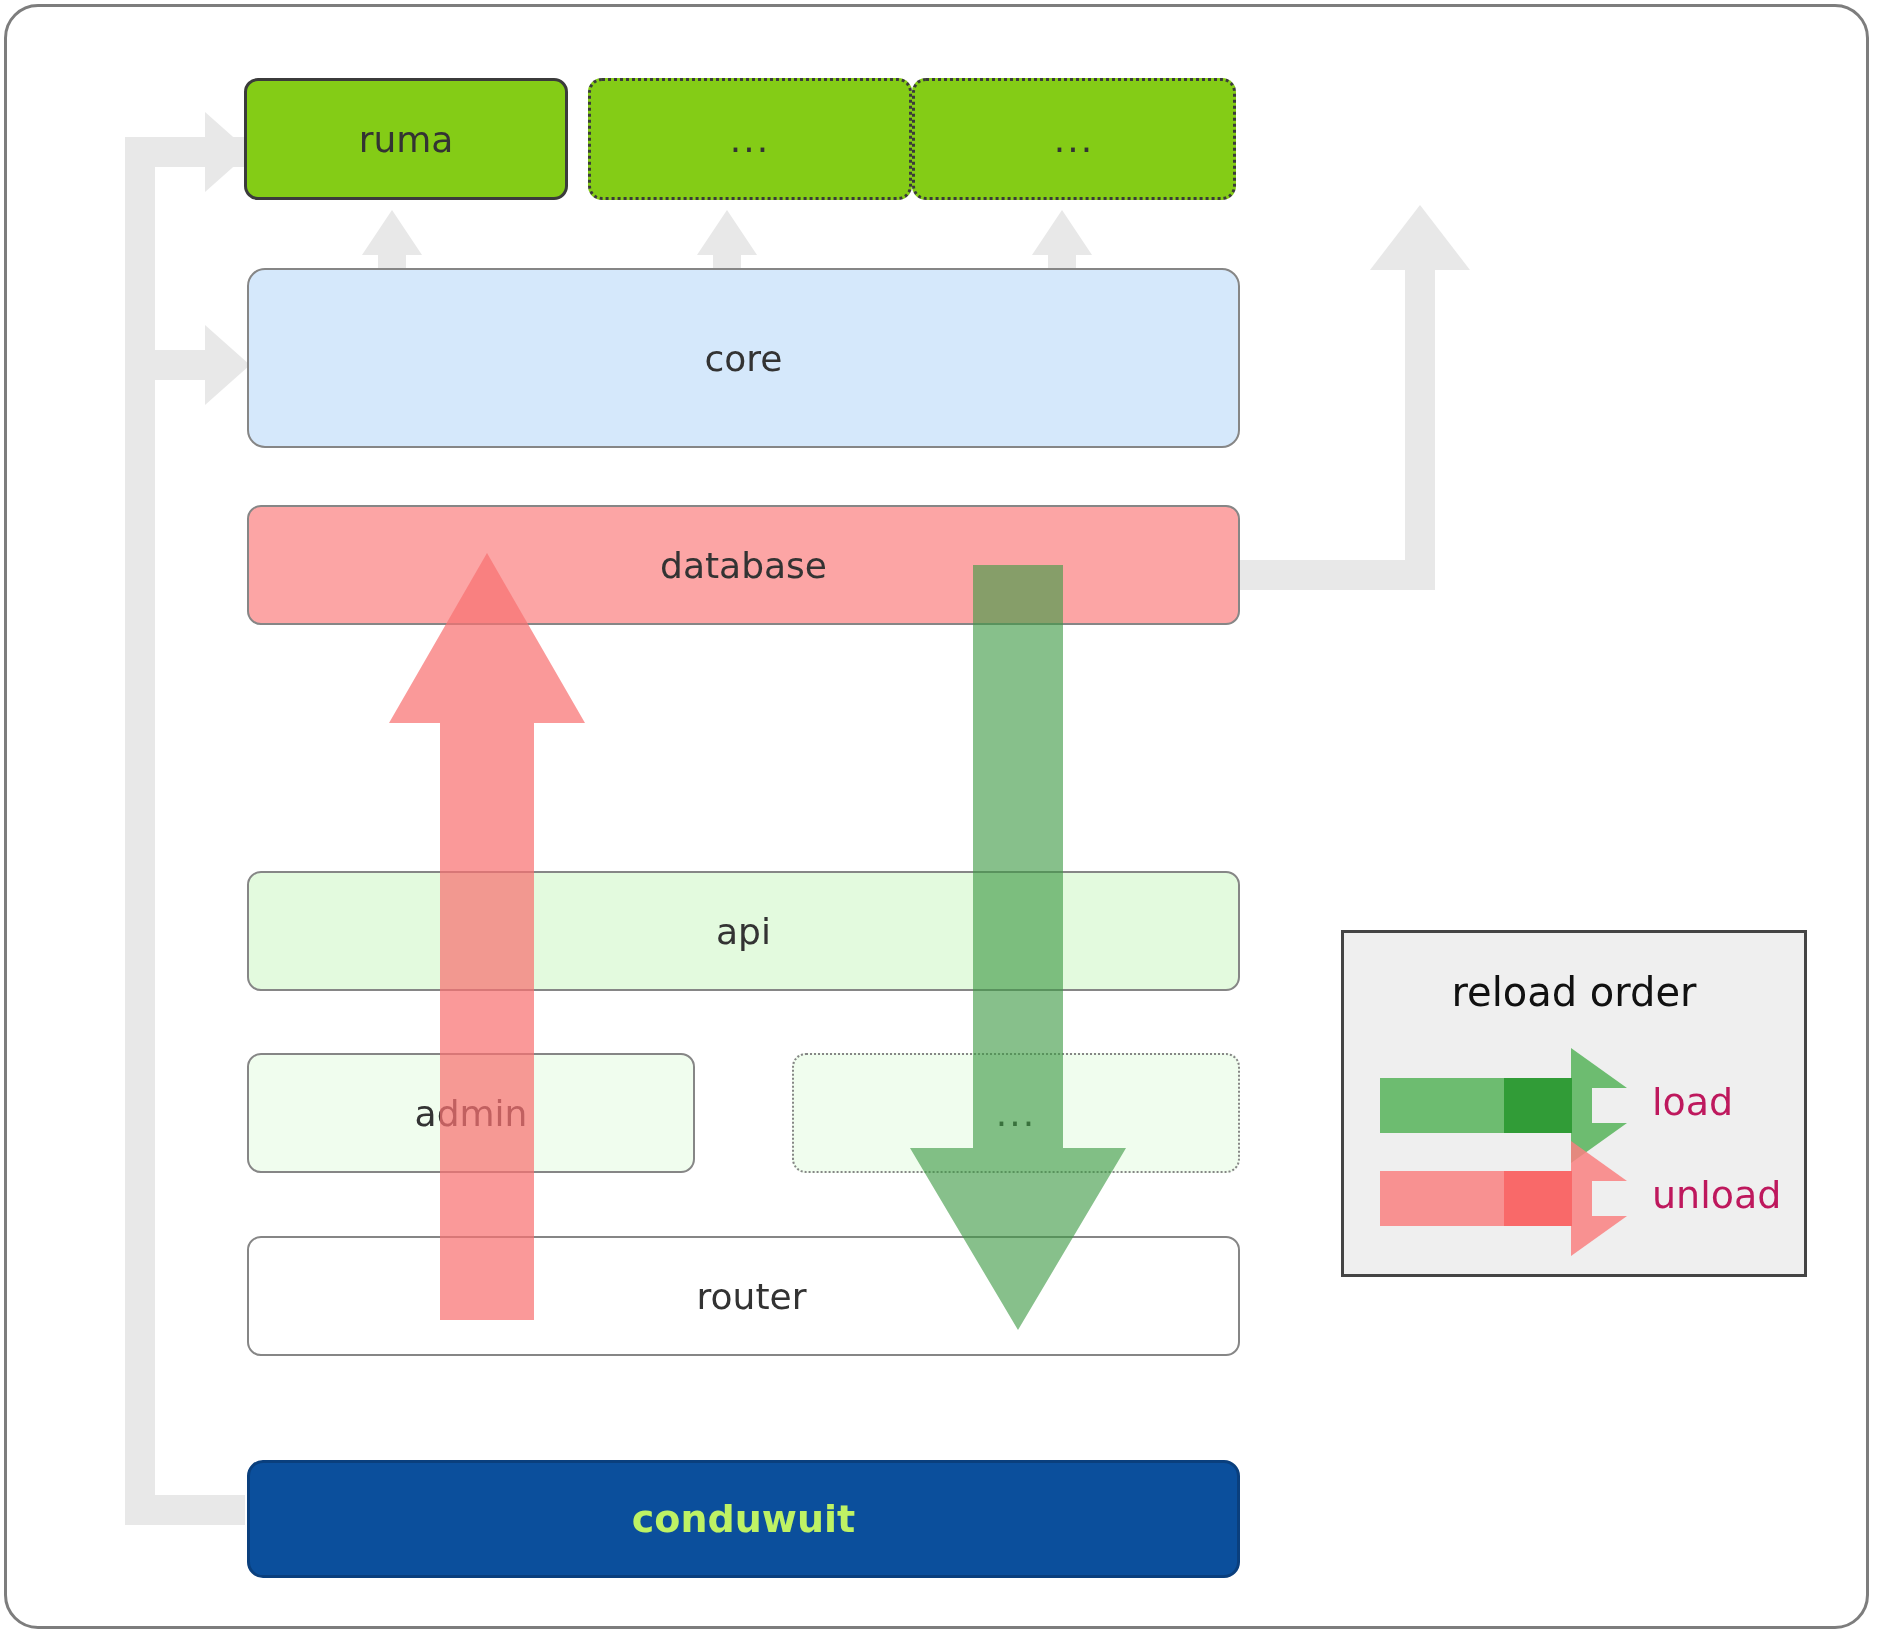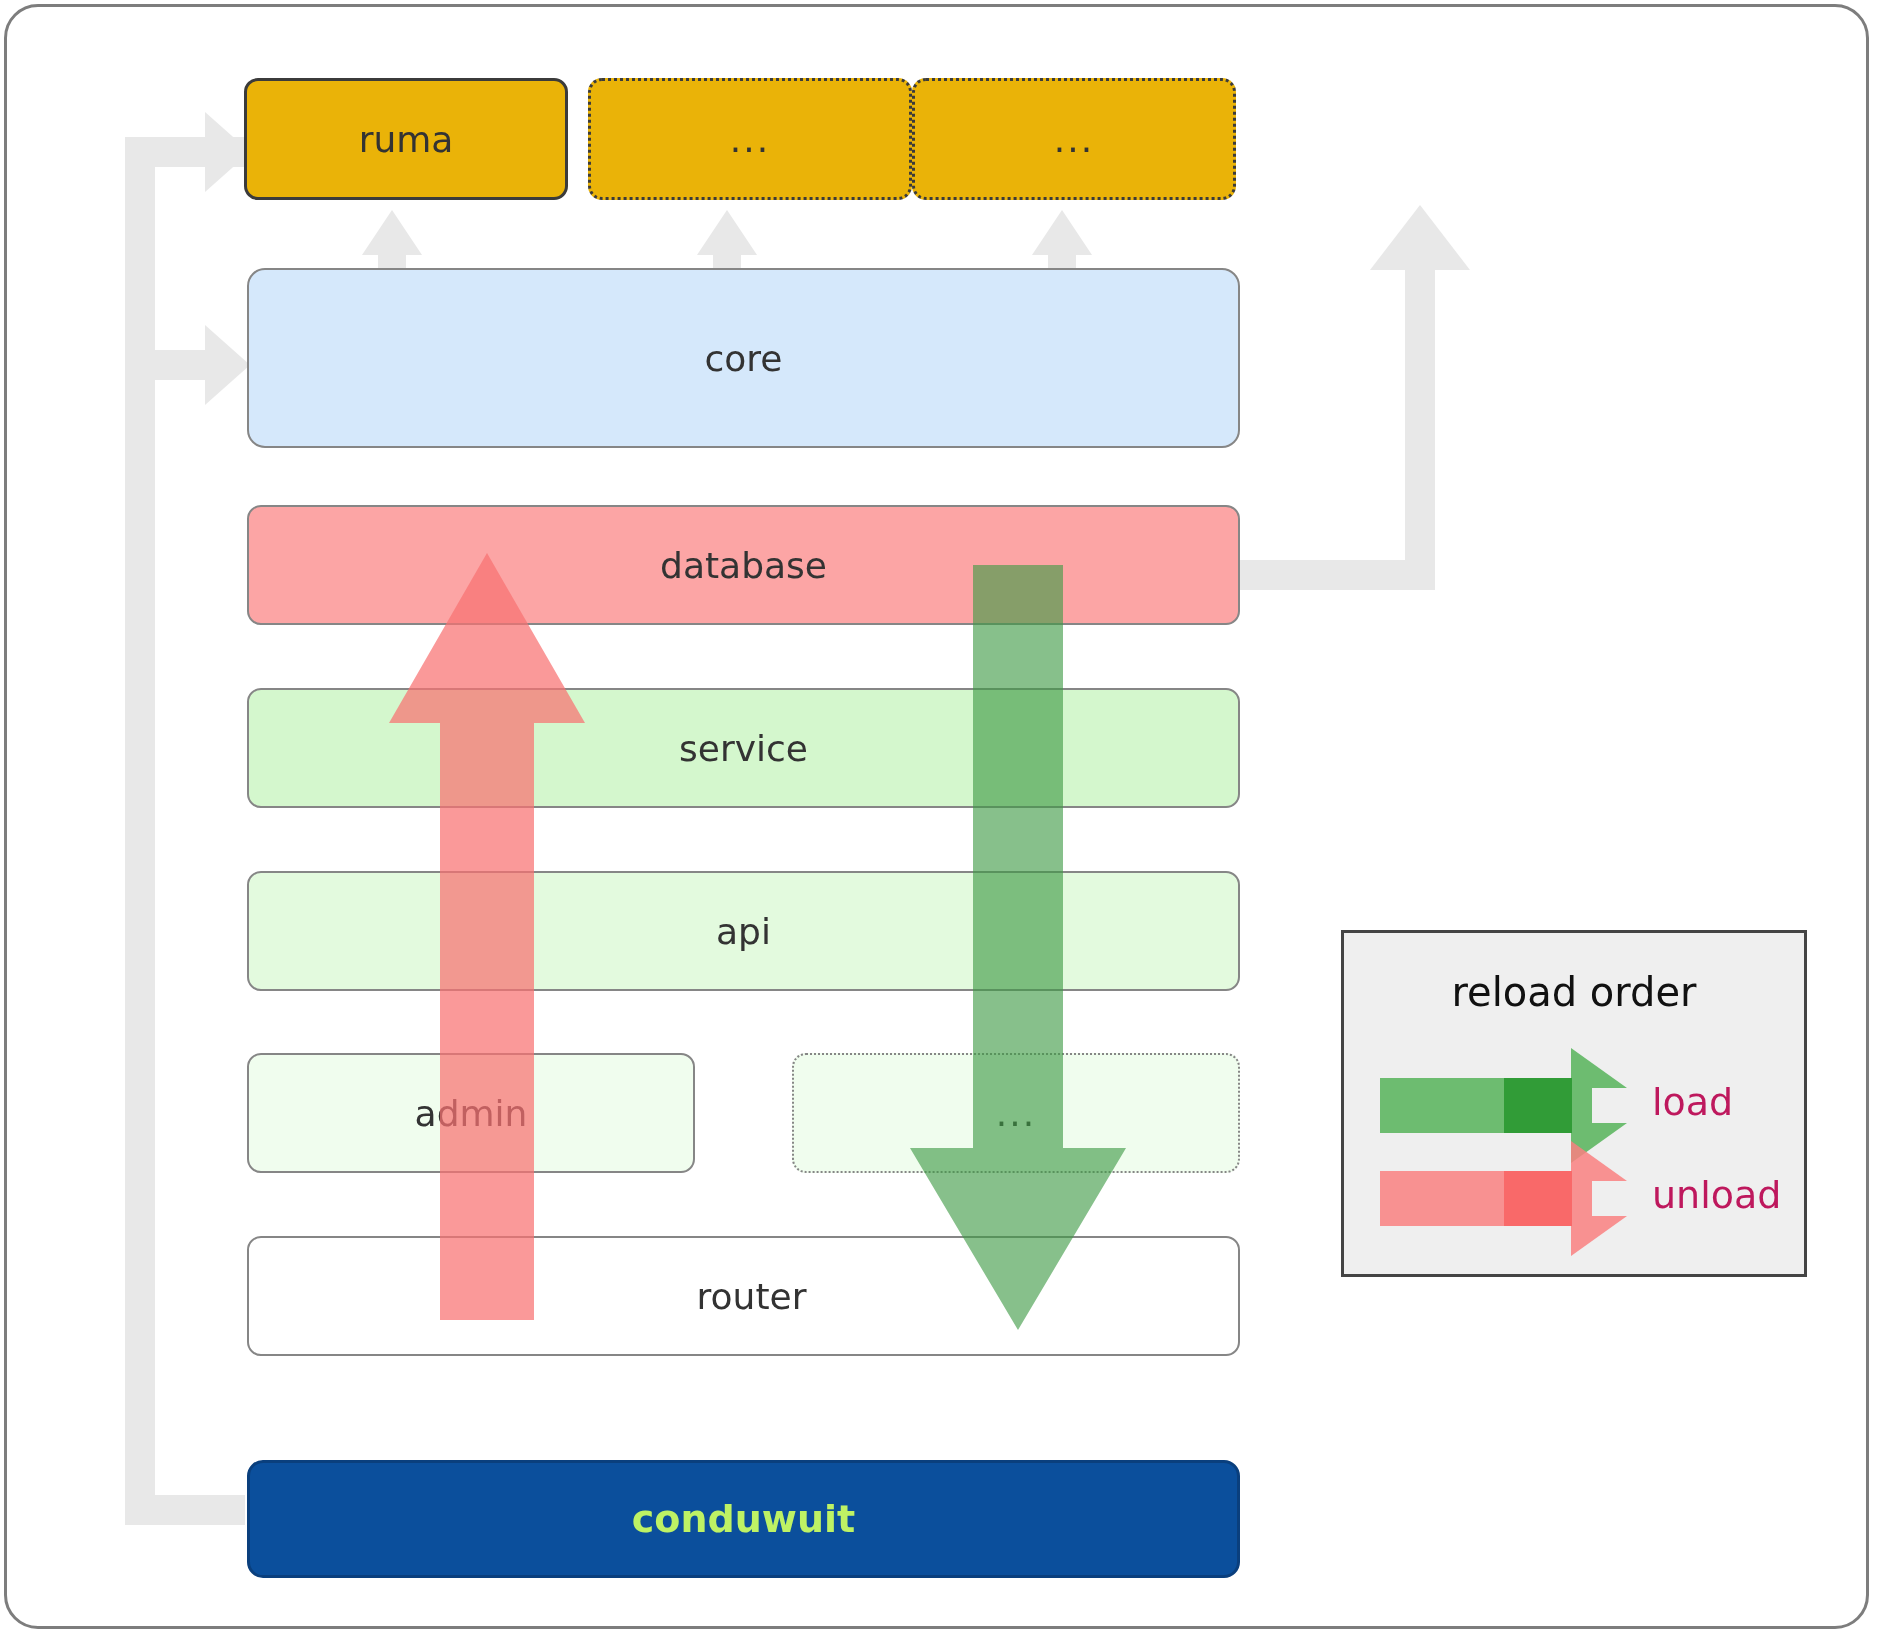--- a/index.html
+++ b/index.html
@@ -31,21 +31,21 @@
     align-items: center;
     justify-content: center;
     font-size: 36px;
     color: #333333;
     border-radius: 14px;
   }
   .solid-dark { border: 3px solid #3b3b3b; }
   .dotted-dark { border: 3px dotted #3b3b3b; }
   .solid-gray { border: 2px solid #868686; }
   .dotted-gray { border: 2px dotted #868686; }
-  .peach { background: #eab308; }
+  .peach { background: #84cc16; }
   .blue  { background: #d5e8fb; border-radius: 18px; }
   .g1 { background: #fca5a5; }
   .g2 { background: #d4f7cd; }
   .g3 { background: #e3fade; }
   .g4 { background: #f0fdee; }
   .white { background: #ffffff; padding-left: 16px; }
   .navy {
     background: #0b4f9c;
     color: #bef264;
     font-weight: bold;
@@ -113,23 +113,20 @@
   </div>
 
   <div class="node blue solid-gray" style="left:247px; top:268px; width:993px; height:180px;">
     <span>core</span>
   </div>
 
   <div class="node g1 solid-gray" style="left:247px; top:505px; width:993px; height:120px;">
     <span>database</span>
   </div>
 
-  <div class="node g2 solid-gray" style="left:247px; top:688px; width:993px; height:120px;">
-    <span>service</span>
-  </div>
 
   <div class="node g3 solid-gray" style="left:247px; top:871px; width:993px; height:120px;">
     <span>api</span>
   </div>
 
   <div class="node g4 solid-gray" style="left:247px; top:1053px; width:448px; height:120px;">
     <span>admin</span>
   </div>
 
   <div class="node g4 dotted-gray" style="left:792px; top:1053px; width:448px; height:120px;">

